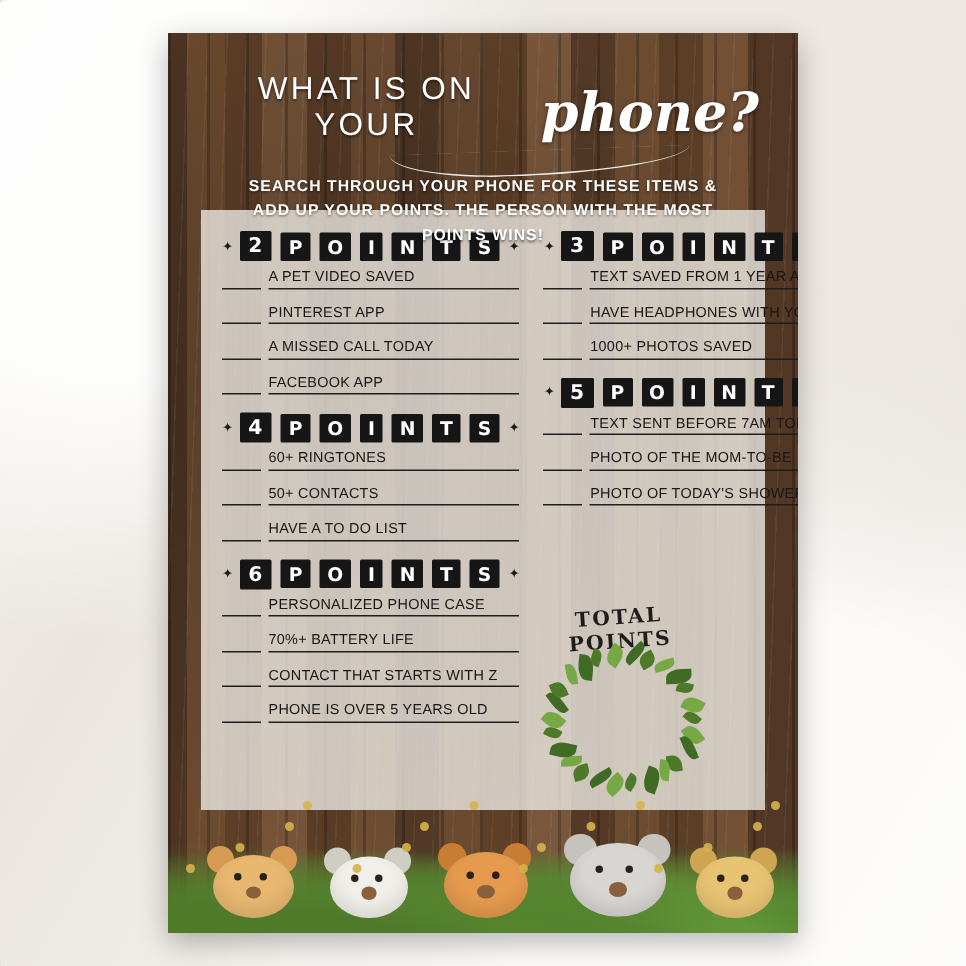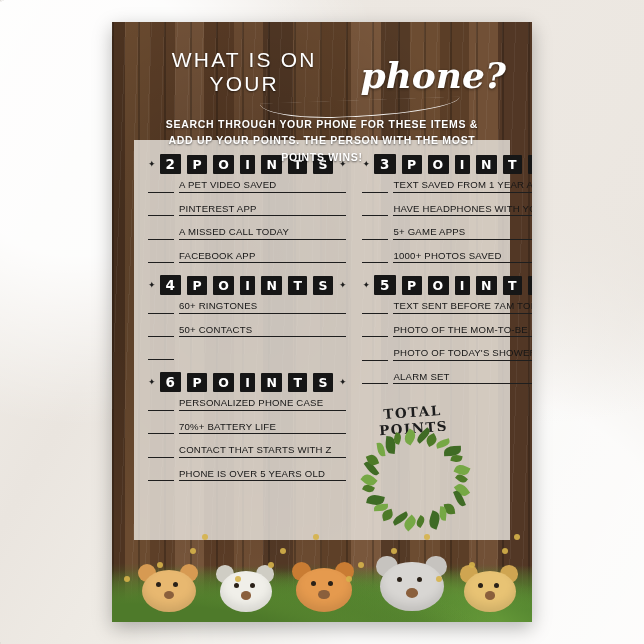--- a/index.html
+++ b/index.html
@@ -215,20 +215,21 @@
             <div class="item">
               <span class="blank"></span>
               <span class="item-text">60+ RINGTONES</span>
             </div>
             <div class="item">
               <span class="blank"></span>
               <span class="item-text">50+ CONTACTS</span>
             </div>
             <div class="item">
               <span class="blank"></span>
+              <span class="item-text">HAVE A TO DO LIST</span>
             </div>
           </div>
           <div class="block">
             <div class="pts-head">
               <span class="star">✦</span>
               <span class="tile num">6</span>
               <span class="tile">P</span>
               <span class="tile">O</span>
               <span class="tile">I</span>
               <span class="tile">N</span>
@@ -269,24 +270,20 @@
             <div class="item">
               <span class="blank"></span>
               <span class="item-text">TEXT SAVED FROM 1 YEAR AGO</span>
             </div>
             <div class="item">
               <span class="blank"></span>
               <span class="item-text">HAVE HEADPHONES WITH YOU</span>
             </div>
             <div class="item">
               <span class="blank"></span>
-              <span class="item-text">5+ GAME APPS</span>
-            </div>
-            <div class="item">
-              <span class="blank"></span>
               <span class="item-text">1000+ PHOTOS SAVED</span>
             </div>
           </div>
           <div class="block">
             <div class="pts-head">
               <span class="star">✦</span>
               <span class="tile num">5</span>
               <span class="tile">P</span>
               <span class="tile">O</span>
               <span class="tile">I</span>
@@ -298,24 +295,20 @@
               <span class="blank"></span>
               <span class="item-text">TEXT SENT BEFORE 7AM TODAY</span>
             </div>
             <div class="item">
               <span class="blank"></span>
               <span class="item-text">PHOTO OF THE MOM-TO-BE</span>
             </div>
             <div class="item">
               <span class="blank"></span>
               <span class="item-text">PHOTO OF TODAY'S SHOWER</span>
-            </div>
-            <div class="item">
-              <span class="blank"></span>
-              <span class="item-text">ALARM SET</span>
             </div>
           </div>
         </div>
     </div>
 
     <div class="total">
       <div class="total-label">TOTAL POINTS</div>
       <div class="wreath">
           <span class="leaf" style="left: 90px; top: 41px; width: 11px; height: 7px; background: rgb(77, 122, 40); transform: rotate(40deg);"></span>
           <span class="leaf" style="left: 88.6343px; top: 51.2906px; width: 14px; height: 10px; background: rgb(118, 168, 69); transform: rotate(53.8462deg);"></span>

